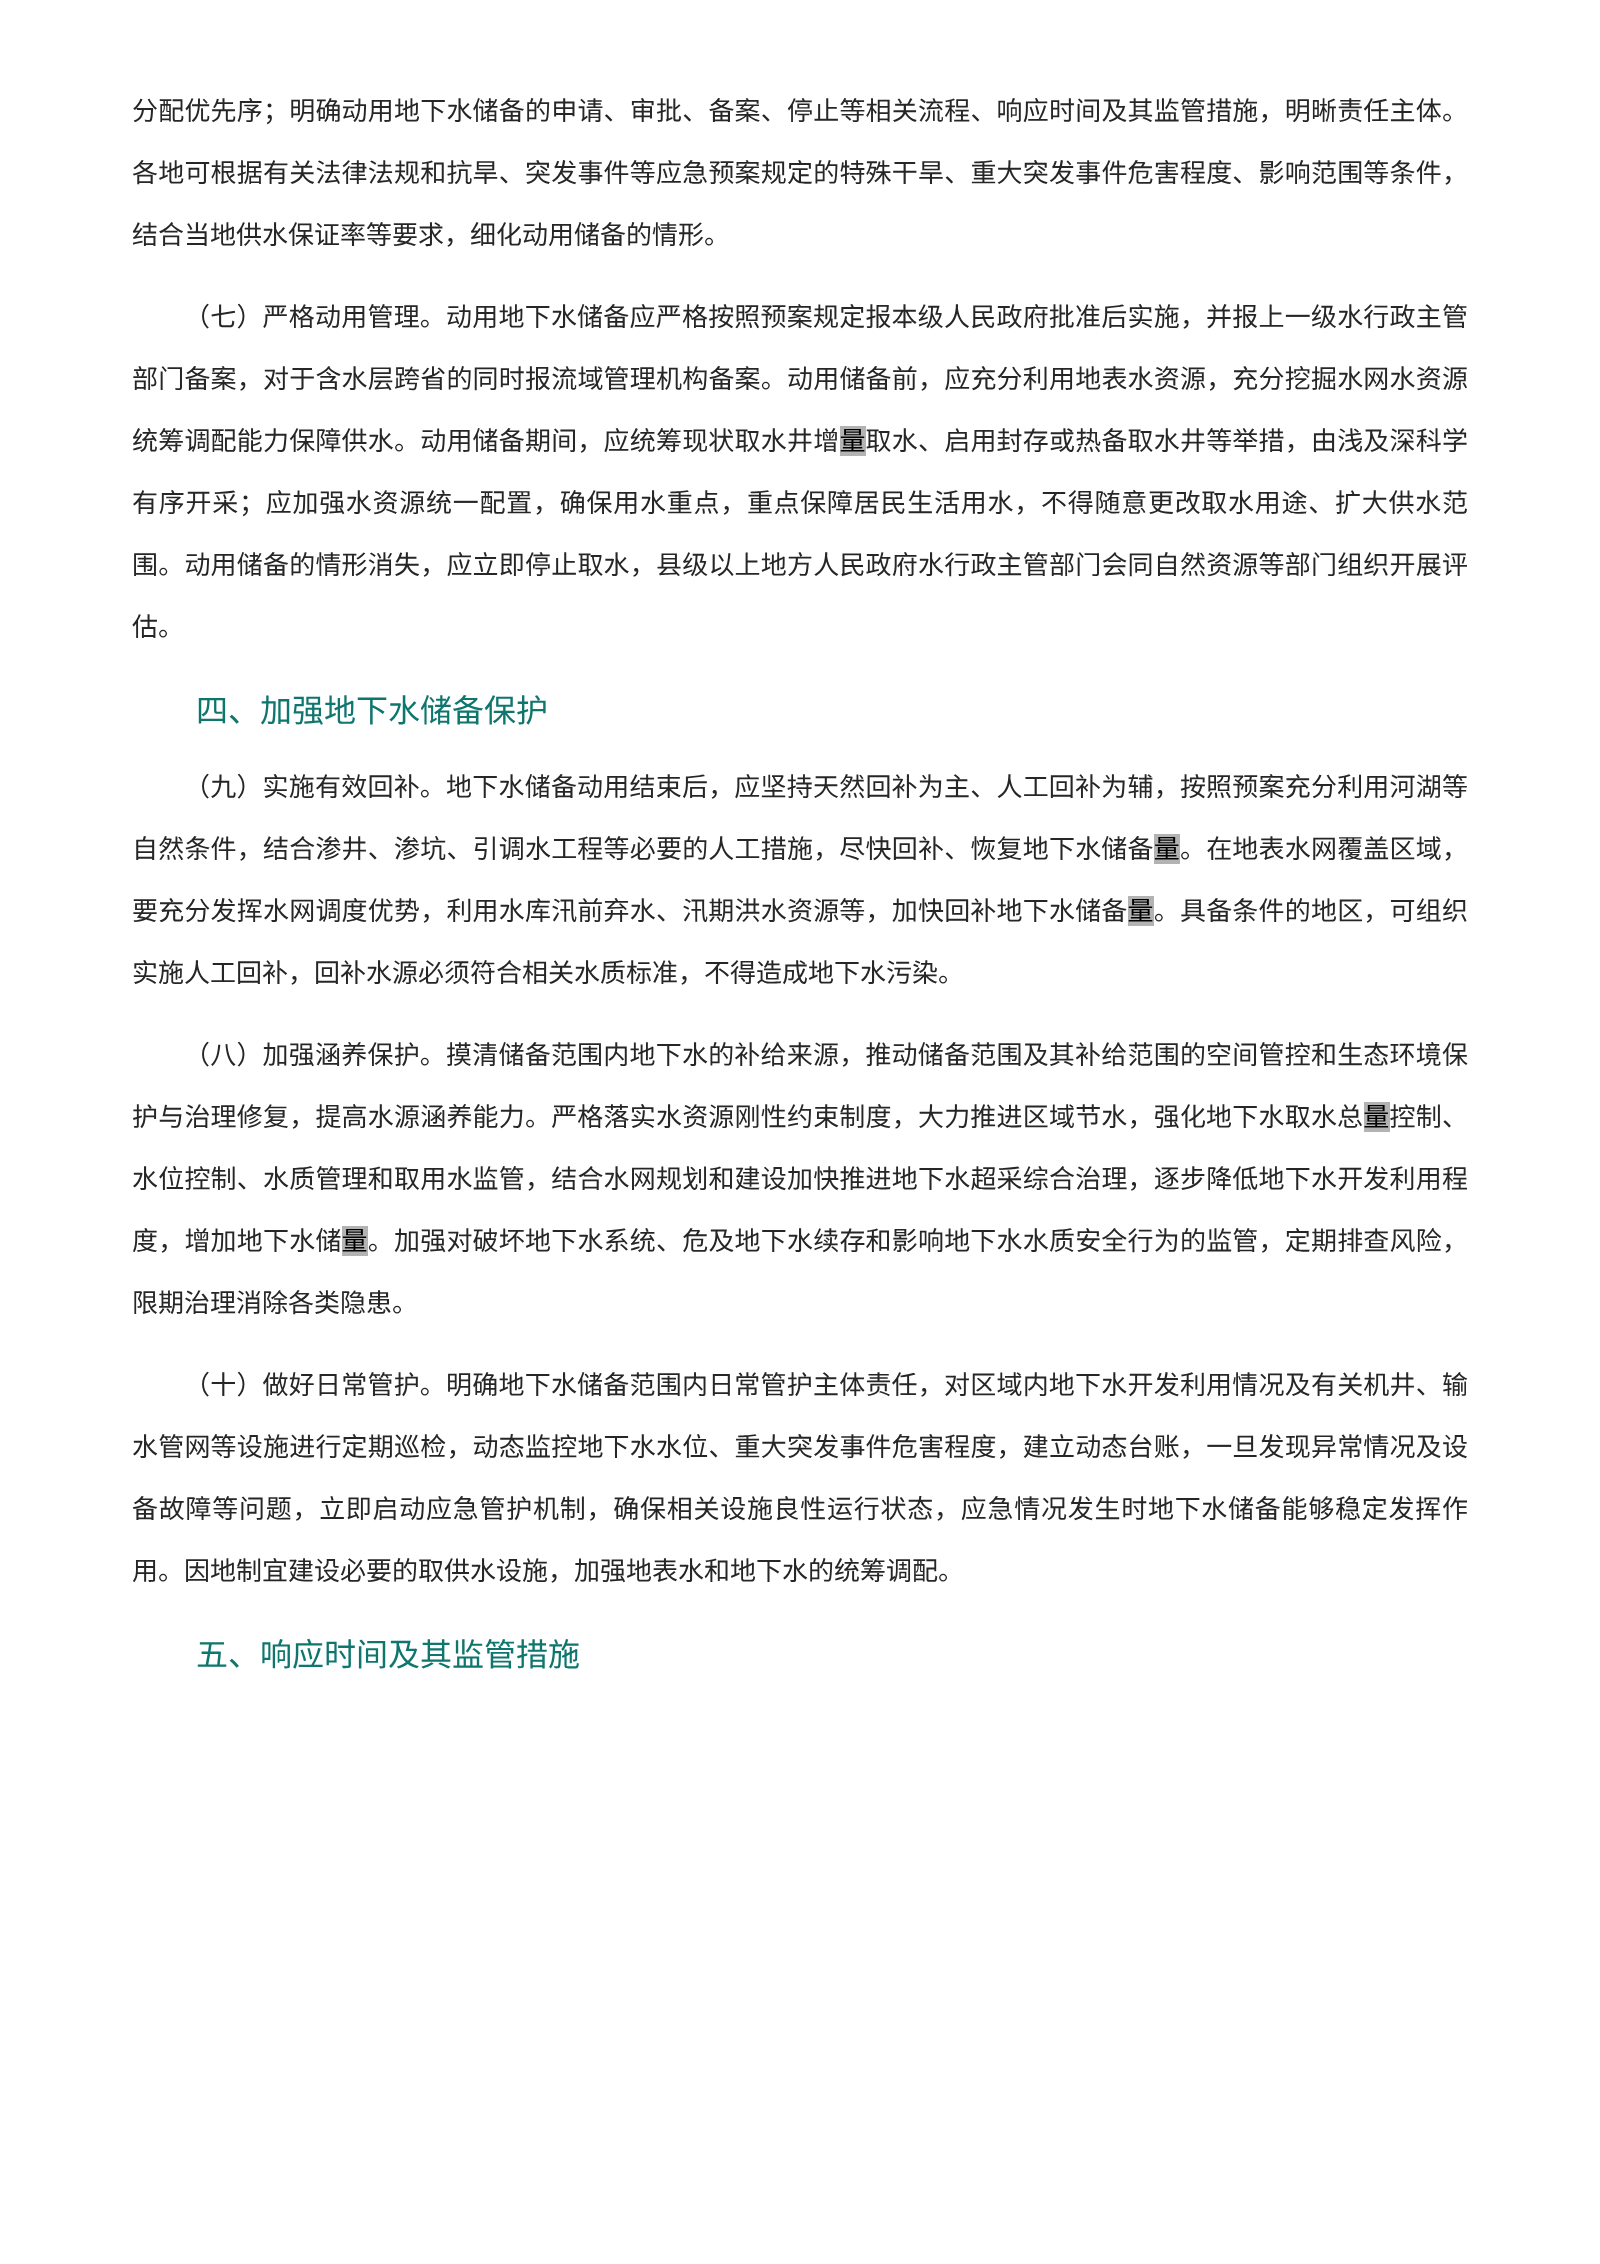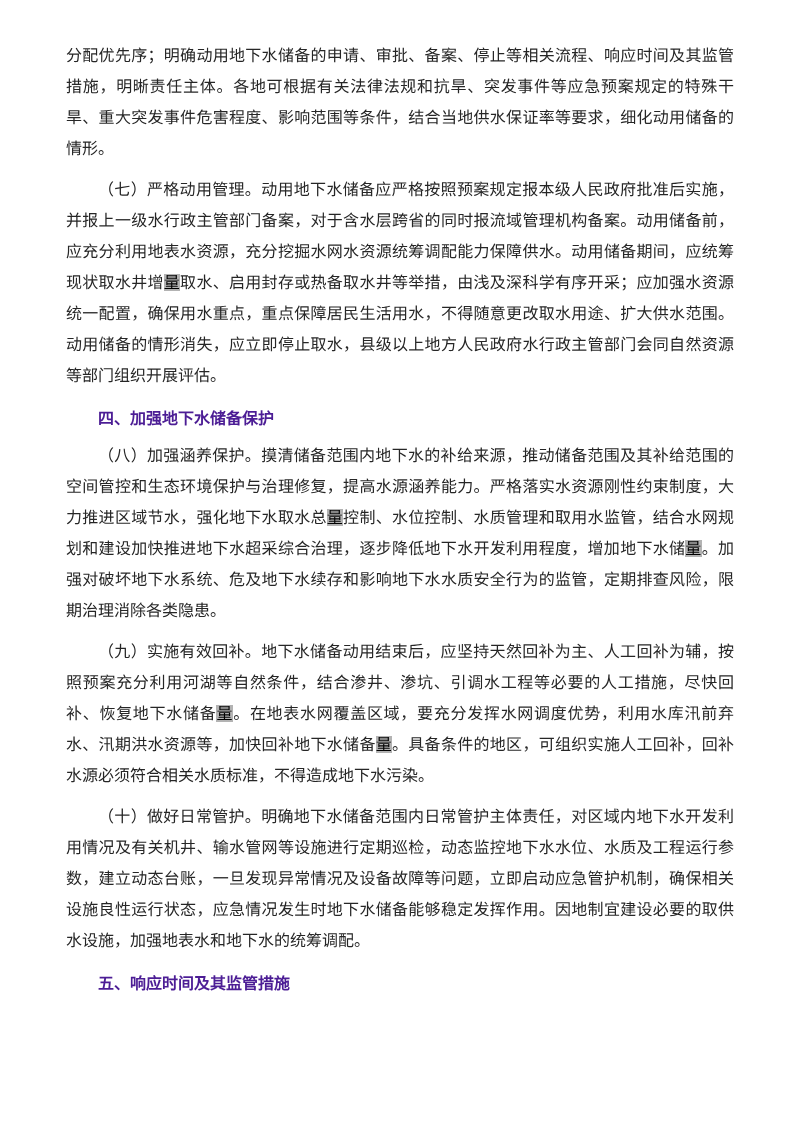--- a/index.html
+++ b/index.html
@@ -19,51 +19,51 @@
     margin: 0 auto;
     background: var(--bg);
     padding: 40px 66px 20px 66px;
     overflow: hidden;
   }
   .doc-body {
     width: 668px;
     color: var(--txt);
   }
   .para {
-    font-size: 16px;
+    font-size: 13px;
     line-height: 31px;
     text-align: justify;
     text-justify: inter-ideograph;
     text-indent: 2em;
     margin-bottom: 10px;
     color: var(--txt);
     word-break: break-all;
   }
   .para.no-indent {
     text-indent: 0;
   }
   .sec-heading {
     font-size: 16px;
     line-height: 31px;
-    font-weight: bold;
+    font-weight: normal;
     text-indent: 2em;
-    color: #4c1d95;
+    color: #0f766e;
     margin: 12px 0 6px 0;
   }
   .hl {
     background: var(--hl);
     color: #000000;
   }
 </style>
 </head>
 <body>
 
 <div class="page">
   <div class="doc-body">
       <p class="para no-indent">分配优先序；明确动用地下水储备的申请、审批、备案、停止等相关流程、响应时间及其监管措施，明晰责任主体。各地可根据有关法律法规和抗旱、突发事件等应急预案规定的特殊干旱、重大突发事件危害程度、影响范围等条件，结合当地供水保证率等要求，细化动用储备的情形。</p>
       <p class="para">（七）严格动用管理。动用地下水储备应严格按照预案规定报本级人民政府批准后实施，并报上一级水行政主管部门备案，对于含水层跨省的同时报流域管理机构备案。动用储备前，应充分利用地表水资源，充分挖掘水网水资源统筹调配能力保障供水。动用储备期间，应统筹现状取水井增<span class="hl">量</span>取水、启用封存或热备取水井等举措，由浅及深科学有序开采；应加强水资源统一配置，确保用水重点，重点保障居民生活用水，不得随意更改取水用途、扩大供水范围。动用储备的情形消失，应立即停止取水，县级以上地方人民政府水行政主管部门会同自然资源等部门组织开展评估。</p>
       <h2 class="sec-heading">四、加强地下水储备保护</h2>
+      <p class="para">（九）实施有效回补。地下水储备动用结束后，应坚持天然回补为主、人工回补为辅，按照预案充分利用河湖等自然条件，结合渗井、渗坑、引调水工程等必要的人工措施，尽快回补、恢复地下水储备<span class="hl">量</span>。在地表水网覆盖区域，要充分发挥水网调度优势，利用水库汛前弃水、汛期洪水资源等，加快回补地下水储备<span class="hl">量</span>。具备条件的地区，可组织实施人工回补，回补水源必须符合相关水质标准，不得造成地下水污染。</p>
       <p class="para">（八）加强涵养保护。摸清储备范围内地下水的补给来源，推动储备范围及其补给范围的空间管控和生态环境保护与治理修复，提高水源涵养能力。严格落实水资源刚性约束制度，大力推进区域节水，强化地下水取水总<span class="hl">量</span>控制、水位控制、水质管理和取用水监管，结合水网规划和建设加快推进地下水超采综合治理，逐步降低地下水开发利用程度，增加地下水储<span class="hl">量</span>。加强对破坏地下水系统、危及地下水续存和影响地下水水质安全行为的监管，定期排查风险，限期治理消除各类隐患。</p>
-      <p class="para">（九）实施有效回补。地下水储备动用结束后，应坚持天然回补为主、人工回补为辅，按照预案充分利用河湖等自然条件，结合渗井、渗坑、引调水工程等必要的人工措施，尽快回补、恢复地下水储备<span class="hl">量</span>。在地表水网覆盖区域，要充分发挥水网调度优势，利用水库汛前弃水、汛期洪水资源等，加快回补地下水储备<span class="hl">量</span>。具备条件的地区，可组织实施人工回补，回补水源必须符合相关水质标准，不得造成地下水污染。</p>
-      <p class="para">（十）做好日常管护。明确地下水储备范围内日常管护主体责任，对区域内地下水开发利用情况及有关机井、输水管网等设施进行定期巡检，动态监控地下水水位、水质及工程运行参数，建立动态台账，一旦发现异常情况及设备故障等问题，立即启动应急管护机制，确保相关设施良性运行状态，应急情况发生时地下水储备能够稳定发挥作用。因地制宜建设必要的取供水设施，加强地表水和地下水的统筹调配。</p>
+      <p class="para">（十）做好日常管护。明确地下水储备范围内日常管护主体责任，对区域内地下水开发利用情况及有关机井、输水管网等设施进行定期巡检，动态监控地下水水位、重大突发事件危害程度，建立动态台账，一旦发现异常情况及设备故障等问题，立即启动应急管护机制，确保相关设施良性运行状态，应急情况发生时地下水储备能够稳定发挥作用。因地制宜建设必要的取供水设施，加强地表水和地下水的统筹调配。</p>
       <h2 class="sec-heading">五、响应时间及其监管措施</h2>
     </div>
 </div>
 
 </body></html>

